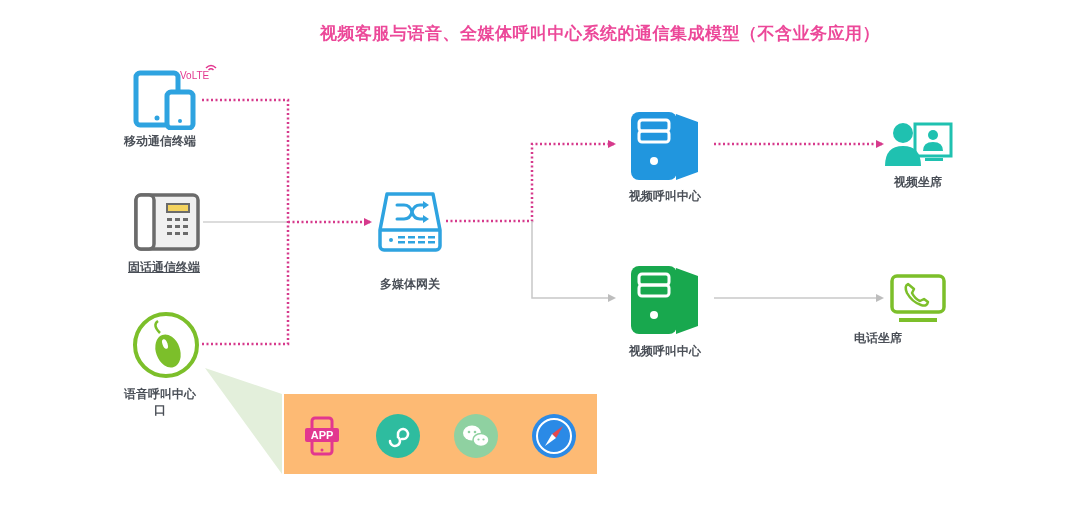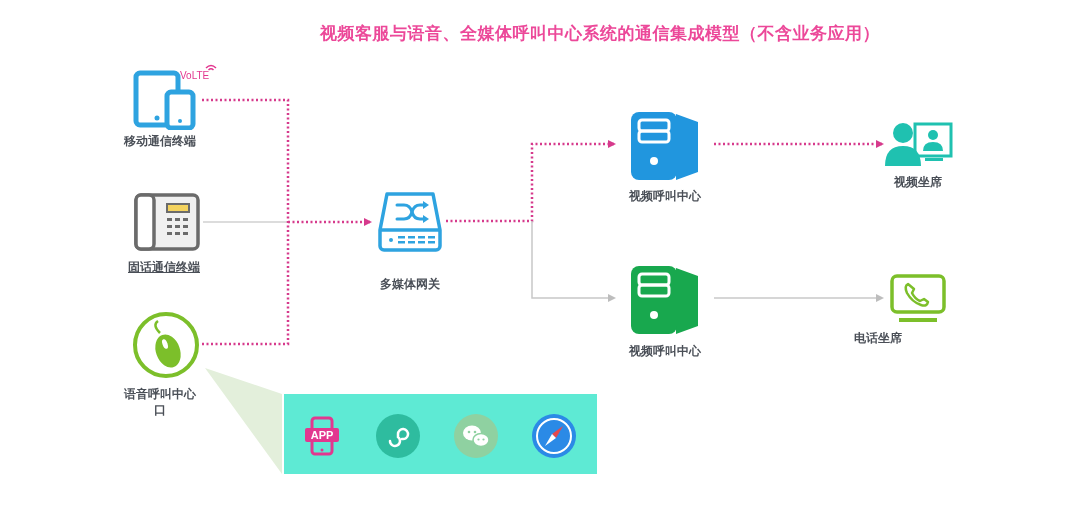--- a/index.html
+++ b/index.html
@@ -6,21 +6,21 @@
   body { width: 1080px; height: 515px; position: relative; overflow: hidden;
          font-family: "DejaVu Sans", "Liberation Sans", sans-serif; }
   .title { position: absolute; left: 270px; top: 22px; width: 660px; text-align: center;
            font-size: 17px; font-weight: bold; color: #ec4899; letter-spacing: 0.5px; }
   .label { position: absolute; font-size: 12px; font-weight: bold; color: #4a4f57;
            text-align: center; line-height: 16px; }
   .node { position: absolute; }
   svg.connectors { position: absolute; left: 0; top: 0; }
   .panel-tri { position: absolute; left: 0; top: 0; }
   .panel { position: absolute; left: 282px; top: 394px; width: 313px; height: 80px;
-           background: #5eead4; border-left: 2px solid #ffffff; }
+           background: #fdba74; border-left: 2px solid #ffffff; }
   .panel-icon { position: absolute; top: 20px; width: 44px; height: 44px; }
 </style>
 </head>
 <body>
 
 <div class="title">视频客服与语音、全媒体呼叫中心系统的通信集成模型（不含业务应用）</div>
 
 <svg class="panel-tri" width="1080" height="515">
   <polygon points="205,368 282,394 282,474" fill="#e3efdb"></polygon>
 </svg>

